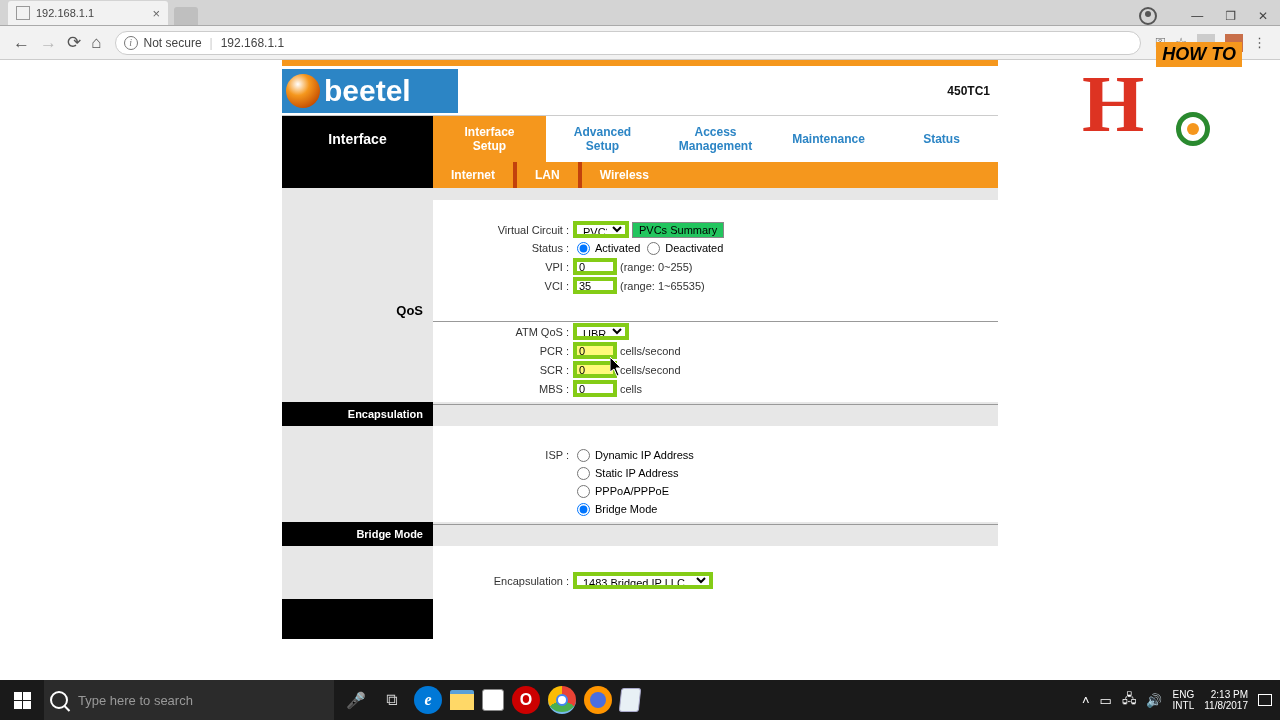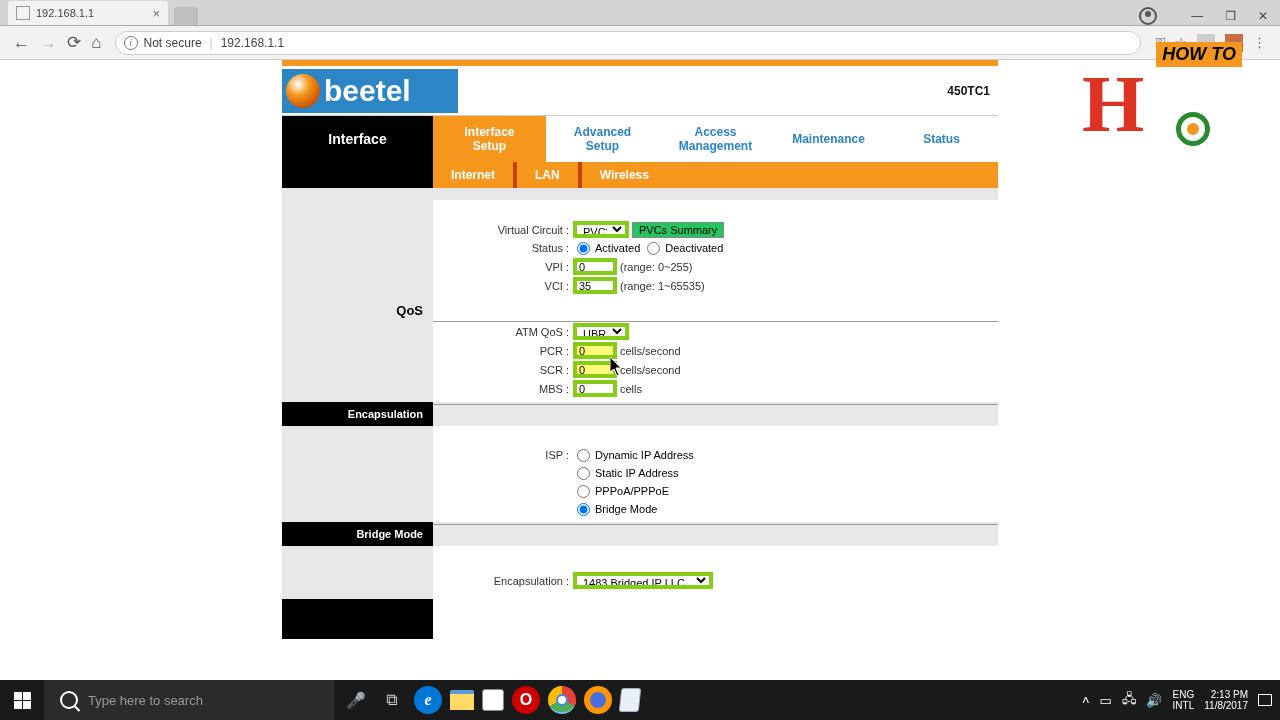--- a/index.html
+++ b/index.html
@@ -82,21 +82,21 @@
 .howto .label { background:#f5971d; color:#000; font-style:italic; font-weight:bold; font-size:18px; padding:2px 6px; position:absolute; right:0; top:0; }
 .howto .H { position:absolute; top:30px; left:0; font-size:80px; font-weight:bold; color:#dd3322; font-family: Georgia, serif; line-height:0.8; }
 .howto .circ { position:absolute; bottom:6px; right:32px; width:34px; height:34px; border:5px solid #2a8a2f; border-radius:50%; }
 .howto .circ::after { content:''; position:absolute; width:12px; height:12px; border-radius:50%; background:#f5971d; left:6px; top:6px; }
 
 
 .taskbar { position:absolute; bottom:0; left:0; right:0; height:40px; background:#1a1a1a; display:flex; align-items:center; color:#fff; }
 .start { width:44px; height:40px; display:flex; align-items:center; justify-content:center; }
 .start .win { display:grid; grid-template-columns: 8px 8px; grid-template-rows:8px 8px; gap:1px; }
 .start .win div { background:#fff; }
-.search { display:flex; align-items:center; height:40px; background:#2b2b2b; width:290px; padding:0 16px; color:#999; font-size:13px; }
+.search { display:flex; align-items:center; height:40px; background:#2b2b2b; width:290px; padding:0 6px; color:#999; font-size:13px; }
 .search .mag { width:18px; height:18px; border:2px solid #fff; border-radius:50%; margin-right:10px; position:relative; }
 .search .mag::after { content:''; position:absolute; width:2px; height:7px; background:#fff; right:-2px; bottom:-5px; transform:rotate(-45deg); }
 .tb-icons { display:flex; align-items:center; gap:8px; margin-left:8px; }
 .tb-icons .ti { width:28px; height:28px; border-radius:3px; display:flex; align-items:center; justify-content:center; font-size:16px; }
 .ti.taskview { color:#ccc; }
 .ti.edge { background:#0078d7; border-radius:50%; color:#fff; font-style:italic; font-weight:bold; font-family: Georgia; }
 .ti.folder { background:#ffd867; width:24px; height:20px; border-radius:2px 2px 0 0; border-top:4px solid #5aa0d8;}
 .ti.store { background:#fff; width:22px; height:22px; border:1px solid #888; }
 .ti.opera { background:#c00; border-radius:50%; color:#fff; font-weight:bold; }
 .ti.chrome { background: conic-gradient(#ea4335 0 120deg, #4caf50 120deg 240deg, #fbbc05 240deg 360deg); border-radius:50%; position:relative; }

